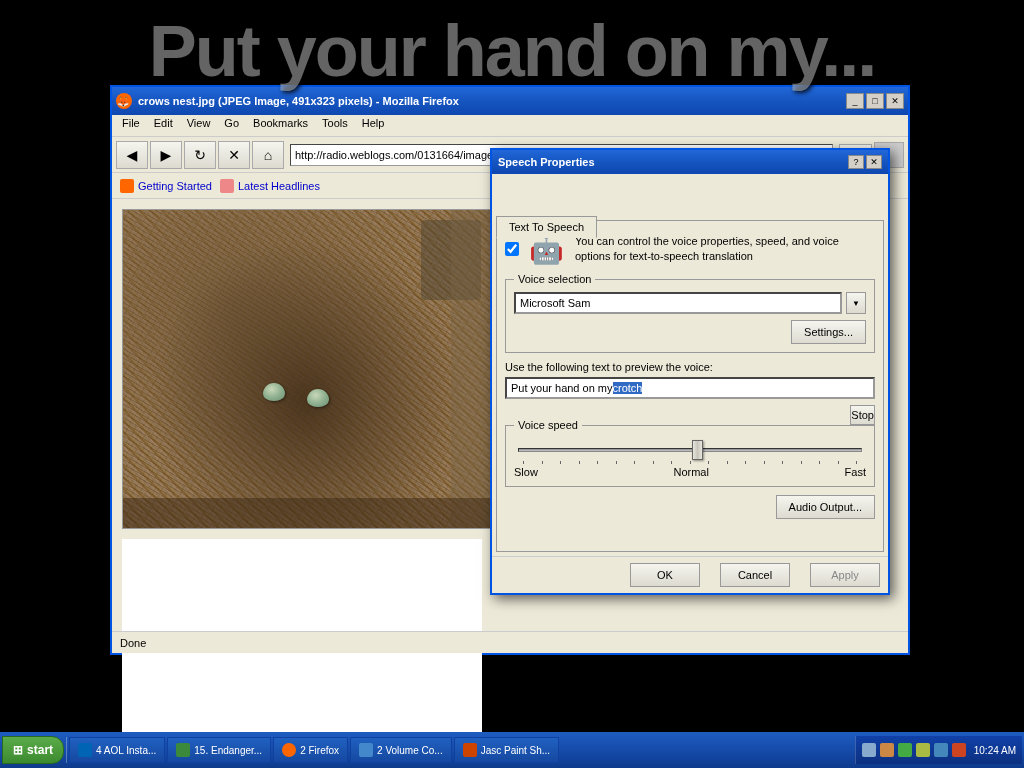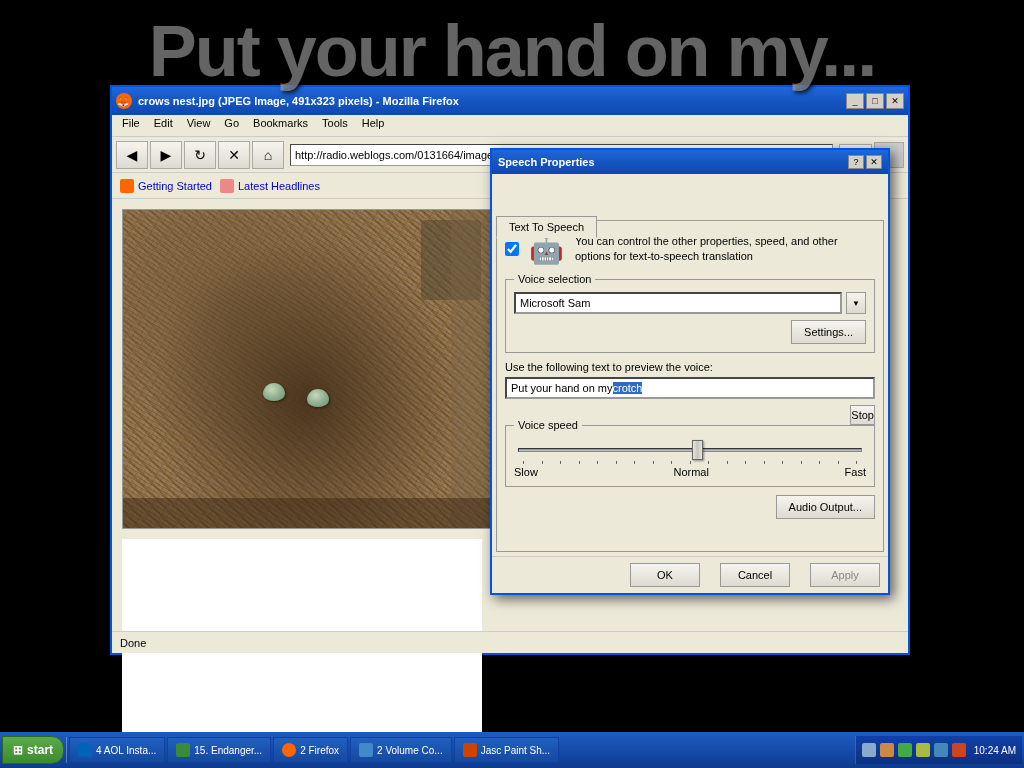--- a/index.html
+++ b/index.html
@@ -704,21 +704,21 @@
     <div class="tab active">
       <span>Text To Speech</span>
     </div>
   </div>
 
   <div class="dialog-content">
 
     <div class="info-row">
       <input type="checkbox" class="info-checkbox" checked="" style="">
       <div class="info-icon">🤖</div>
-      <span class="info-text">You can control the other properties, speed, and other options for text-to-speech translation</span>
+      <span class="info-text">You can control the voice properties, speed, and voice options for text-to-speech translation</span>
     </div>
 
     <div class="group-box">
       <span class="group-box-label">Voice selection</span>
       <div class="voice-dropdown-row">
         <div style="flex:1;height:22px;background:white;border:2px inset #999;display:flex;align-items:center;padding:0 4px;font-size:11px;">
           <span>Microsoft Sam</span>
         </div>
         <div class="dropdown-arrow">▼</div>
       </div>

